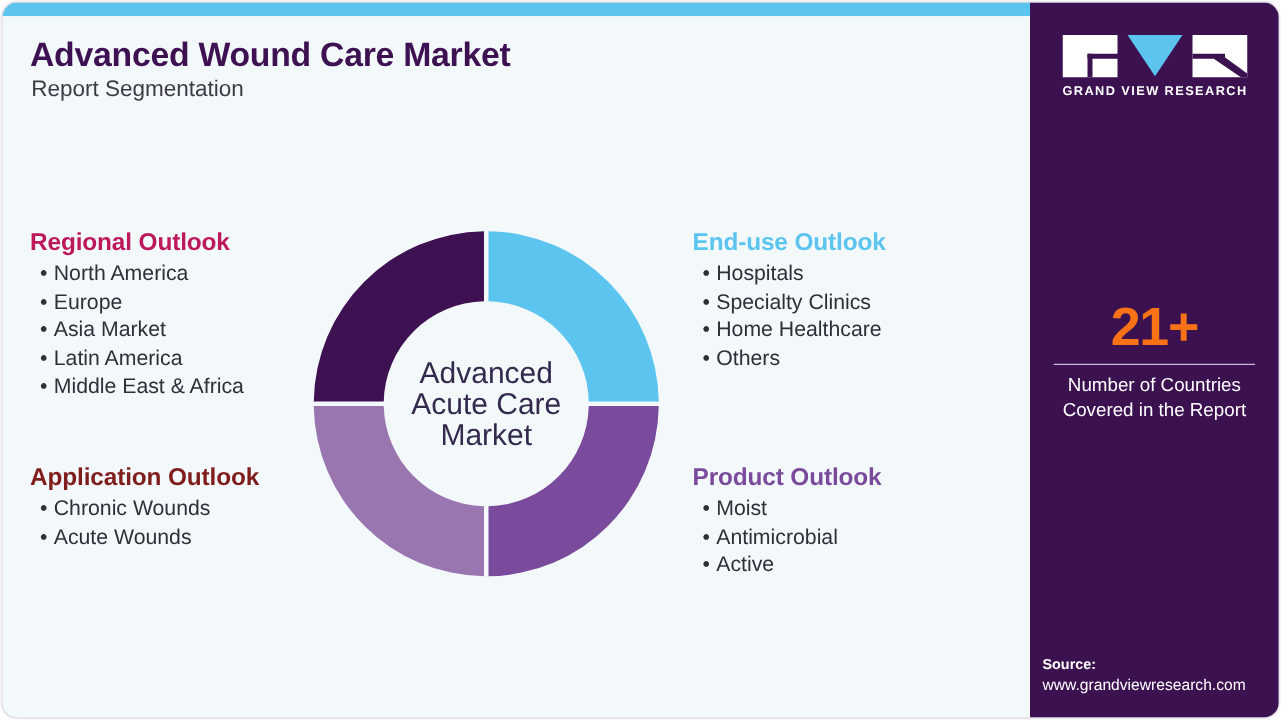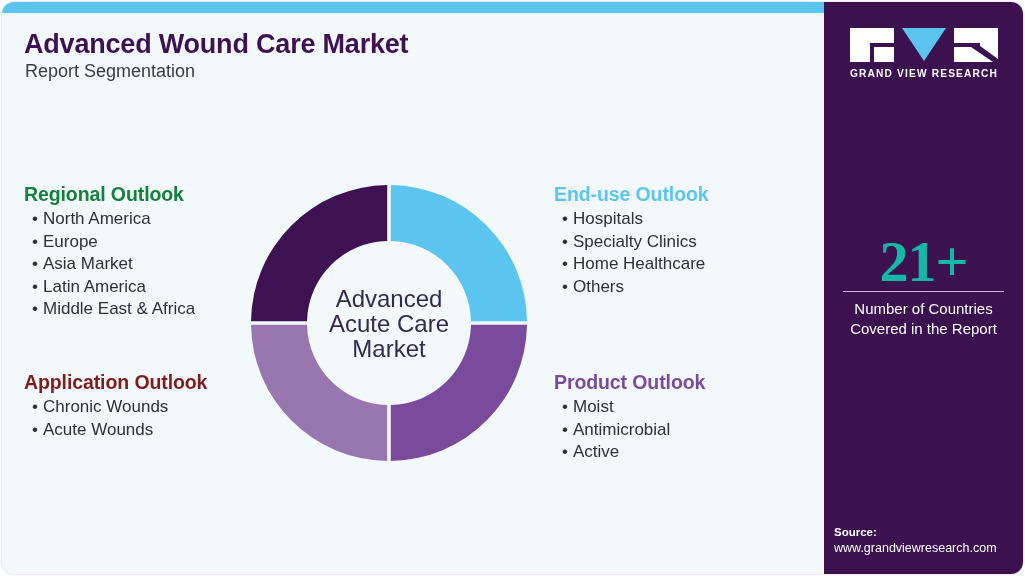--- a/index.html
+++ b/index.html
@@ -177,26 +177,25 @@
 
   
   .stat {
     position: absolute;
     left: 12px;
     top: 237px;
     width: 175px;
     text-align: center;
   }
   .stat-number {
-    font-size: 58px;
-    font-weight: bold;
-    color: #14b8a6;
+    font-size: 43px;
+    font-weight: bold;
+    color: #f97316;
     line-height: 46px;
     letter-spacing: -1px;
-    font-family: Liberation Serif, serif;
   }
   .stat-rule {
     width: 161px;
     height: 1px;
     background: #cbb8d6;
     margin: 6px auto 7px auto;
   }
   .stat-caption span {
     display: block;
     font-size: 15px;
@@ -233,21 +232,21 @@
   <div class="card">
 
     <div class="top-bar"></div>
 
     <div class="main-area">
 
       <div class="page-title">Advanced Wound Care Market</div>
       <div class="page-subtitle">Report Segmentation</div>
 
       <div class="outlook block-regional">
-        <h3 style="color:#15803d;">Regional Outlook</h3>
+        <h3 style="color:#be185d;">Regional Outlook</h3>
         <ul>
           <li><span class="bullet">•</span><span>North America</span></li>
           <li><span class="bullet">•</span><span>Europe</span></li>
           <li><span class="bullet">•</span><span>Asia Market</span></li>
           <li><span class="bullet">•</span><span>Latin America</span></li>
           <li><span class="bullet">•</span><span>Middle East &amp; Africa</span></li>
         </ul>
       </div>
 
       <div class="outlook block-application">

